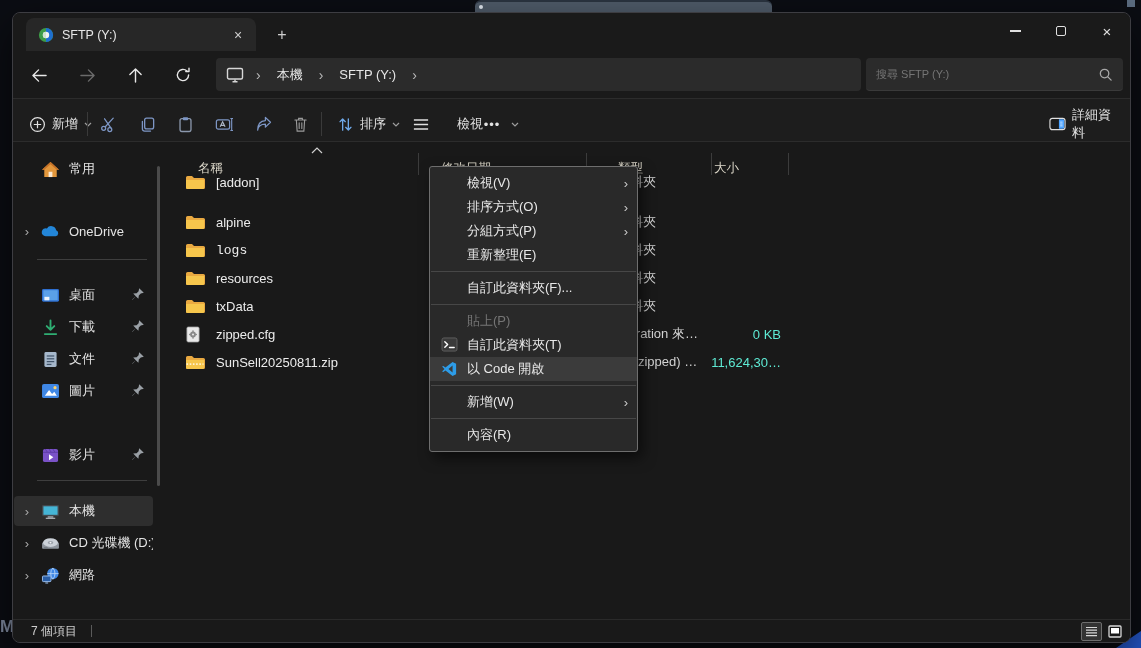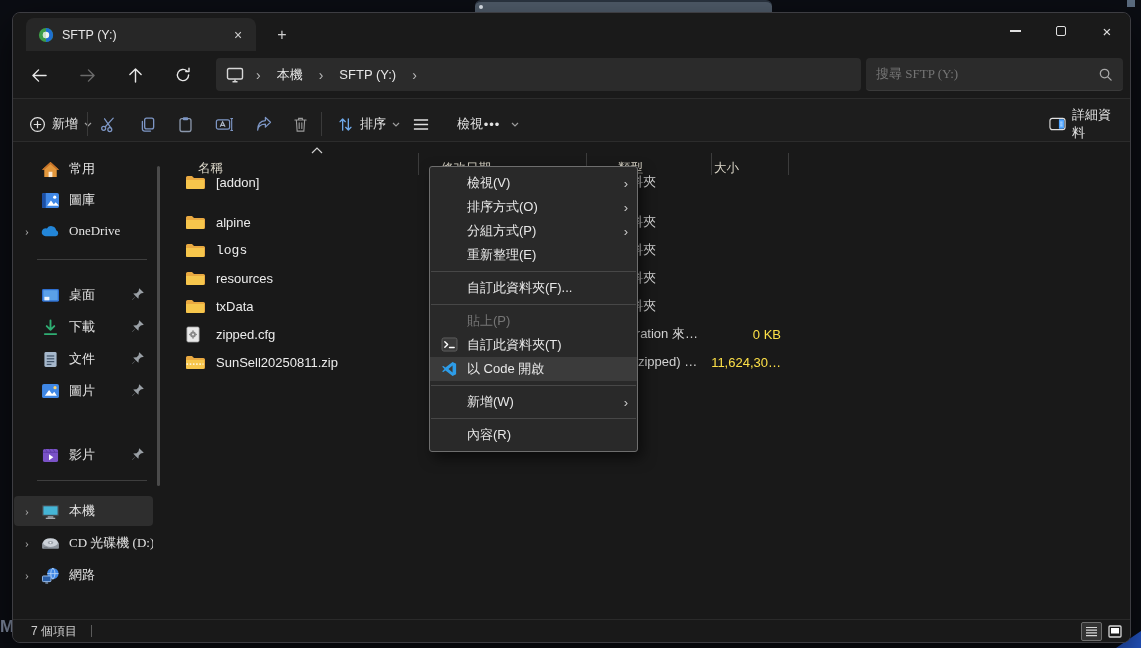--- a/index.html
+++ b/index.html
@@ -35,33 +35,33 @@
   
   #addr { left:0; top:38px; width:100%; height:47px; background:#1a1a1a; }
   .navbtn { top:8px; width:32px; height:32px; border-radius:4px; display:flex; align-items:center; justify-content:center; }
   #nav-back{left:10px;} #nav-fwd{left:58px;} #nav-up{left:106px;} #nav-refresh{left:154px;}
   #crumbbox { left:203px; top:7px; width:645px; height:33px; background:#2b2b2b; border-radius:4px;
     display:flex; align-items:center; padding:0 10px; gap:4px; font-size:13px; color:#e6e6e6; }
   .crumb-chev { color:#b9b9b9; font-size:14px; padding:0 8px; }
   .crumb-seg { padding:2px 4px; border-radius:3px; }
   #searchbox { left:853px; top:7px; width:257px; height:33px; background:#2b2b2b; border-radius:4px;
     border-bottom:1px solid #3a3a3a; display:flex; align-items:center; padding:0 10px; }
-  #searchbox input { flex:1; background:transparent; border:none; outline:none; color:#bef264; font-size:13px;
-    font-family:Liberation Serif, serif; }
+  #searchbox input { flex:1; background:transparent; border:none; outline:none; color:#bef264; font-size:11px;
+    font-family:Liberation Sans, sans-serif; }
 
   
   #toolbar { left:0; top:85px; width:100%; height:44px; background:#1d1d1d;
     border-top:1px solid #2c2c2c; border-bottom:1px solid #2c2c2c; }
   .tb { top:9px; height:32px; border-radius:4px; display:flex; align-items:center; justify-content:center; gap:6px;
     color:#e2e2e2; font-size:13px; }
   .tbsep { top:13px; width:1px; height:24px; background:#3a3a3a; }
   .chevdn { opacity:.8; }
 
   
-  #sidebar { left:0; top:135px; width:158px; bottom:23px; background:#191919;font-family:Liberation Serif, serif; }
+  #sidebar { left:0; top:135px; width:158px; bottom:23px; background:#191919; }
   .side-item { position:absolute; left:1px; width:139px; height:30px; border-radius:4px;
     display:flex; align-items:center; font-size:13px; color:#e3e3e3; }
   .side-item.sel { background:#2e2e2e; }
   .side-chev { width:26px; text-align:center; color:#a8a8a8; font-size:13px; visibility:hidden; }
   .side-item.exp .side-chev { visibility:visible; }
   .side-ic { width:20px; height:20px; margin-right:9px; display:flex; align-items:center; justify-content:center; }
   .side-label { flex:1; white-space:nowrap; overflow:hidden; }
   .side-pin { width:16px; height:16px; margin-right:6px; display:none; }
   .side-item.pin .side-pin { display:block; }
   .side-div { position:absolute; left:24px; width:110px; height:1px; background:#3e3e3e; }
@@ -70,21 +70,21 @@
   
   #filearea { left:158px; top:135px; right:0; bottom:23px; }
   .colhead { position:absolute; top:12px; font-size:12.5px; color:#ddd8ca; }
   .colsep { position:absolute; top:5px; width:1px; height:22px; background:#3c3c3c; }
   #sortchev { position:absolute; left:140px; top:-1px; color:#cfcfcf; }
   .frow { position:absolute; left:0; width:640px; height:28px; display:flex; align-items:center; font-size:13px; }
   .frow .fic { position:absolute; left:14px; width:20px; height:17px; }
   .frow .fname { position:absolute; left:45px; white-space:nowrap; color:#ececec; }
   .frow .ftype { position:absolute; left:420px; width:117px; white-space:nowrap; overflow:hidden;
     text-overflow:ellipsis; color:#d2d2d2; }
-  .frow .fsize { position:absolute; left:492px; width:118px; text-align:right; white-space:nowrap; color:#fde047; }
+  .frow .fsize { position:absolute; left:492px; width:118px; text-align:right; white-space:nowrap; color:#5eead4; }
 
   
   #ctxmenu { left:416px; top:153px; width:209px; background:#292929; border:1px solid #6e6e6e;
     border-radius:3px; padding:4px 0; box-shadow:4px 6px 14px rgba(0,0,0,.55); z-index:50; }
   .menu-item { height:24px; display:flex; align-items:center; font-size:13px; color:#e8e8e8; position:relative; }
   .menu-item .mic { position:absolute; left:11px; width:17px; height:16px; }
   .menu-item .mlabel { margin-left:37px; }
   .menu-item .marrow { position:absolute; right:9px; color:#c9c9c9; font-size:13px; }
   .menu-item.hover { background:#3b3b3b; }
   .menu-item.disabled { color:#757575; }
@@ -295,32 +295,20 @@
   <div class="side-item" style="top: 6px;">
         <span class="side-chev">›</span>
         <span class="side-ic">
           <svg width="19" height="17" viewBox="0 0 20 18">
             <path d="M10 1 L19 9.2 H16.6 V17 H3.4 V9.2 H1 Z" fill="#e2973c"></path>
             <path d="M10 1 L19 9.2 H16.6 L10 3.4 L3.4 9.2 H1 Z" fill="#c57128"></path>
             <rect x="8" y="11.4" width="4" height="5.6" fill="#fbe9d2"></rect>
           </svg>
         </span>
         <span class="side-label">常用</span>
-      </div>
-      <div class="side-item" style="top: 37px;">
-        <span class="side-chev">›</span>
-        <span class="side-ic">
-          <svg width="19" height="17" viewBox="0 0 20 18">
-            <rect x="1" y="1" width="18" height="16" rx="2" fill="#3f87e5"></rect>
-            <path d="M1 3 q0-2 2-2 h2 v16 h-2 q-2 0-2-2z" fill="#1c4fa4"></path>
-            <path d="M6.5 14.5 l4-5.5 3 4 2-2.2 3 3.2 v.5z" fill="#fff"></path>
-            <circle cx="14.5" cy="5.5" r="1.7" fill="#fff"></circle>
-          </svg>
-        </span>
-        <span class="side-label">圖庫</span>
       </div>
       <div class="side-item exp" style="top: 68px;">
         <span class="side-chev">›</span>
         <span class="side-ic">
           <svg width="21" height="14" viewBox="0 0 22 14">
             <path d="M6.2 12.8 a4.4 4.4 0 1 1 1.4-8.6 a5.6 5.6 0 0 1 10.2 1.9 a3.5 3.5 0 0 1-.6 6.7 z" fill="#2386d8"></path>
           </svg>
         </span>
         <span class="side-label">OneDrive</span>
       </div>

